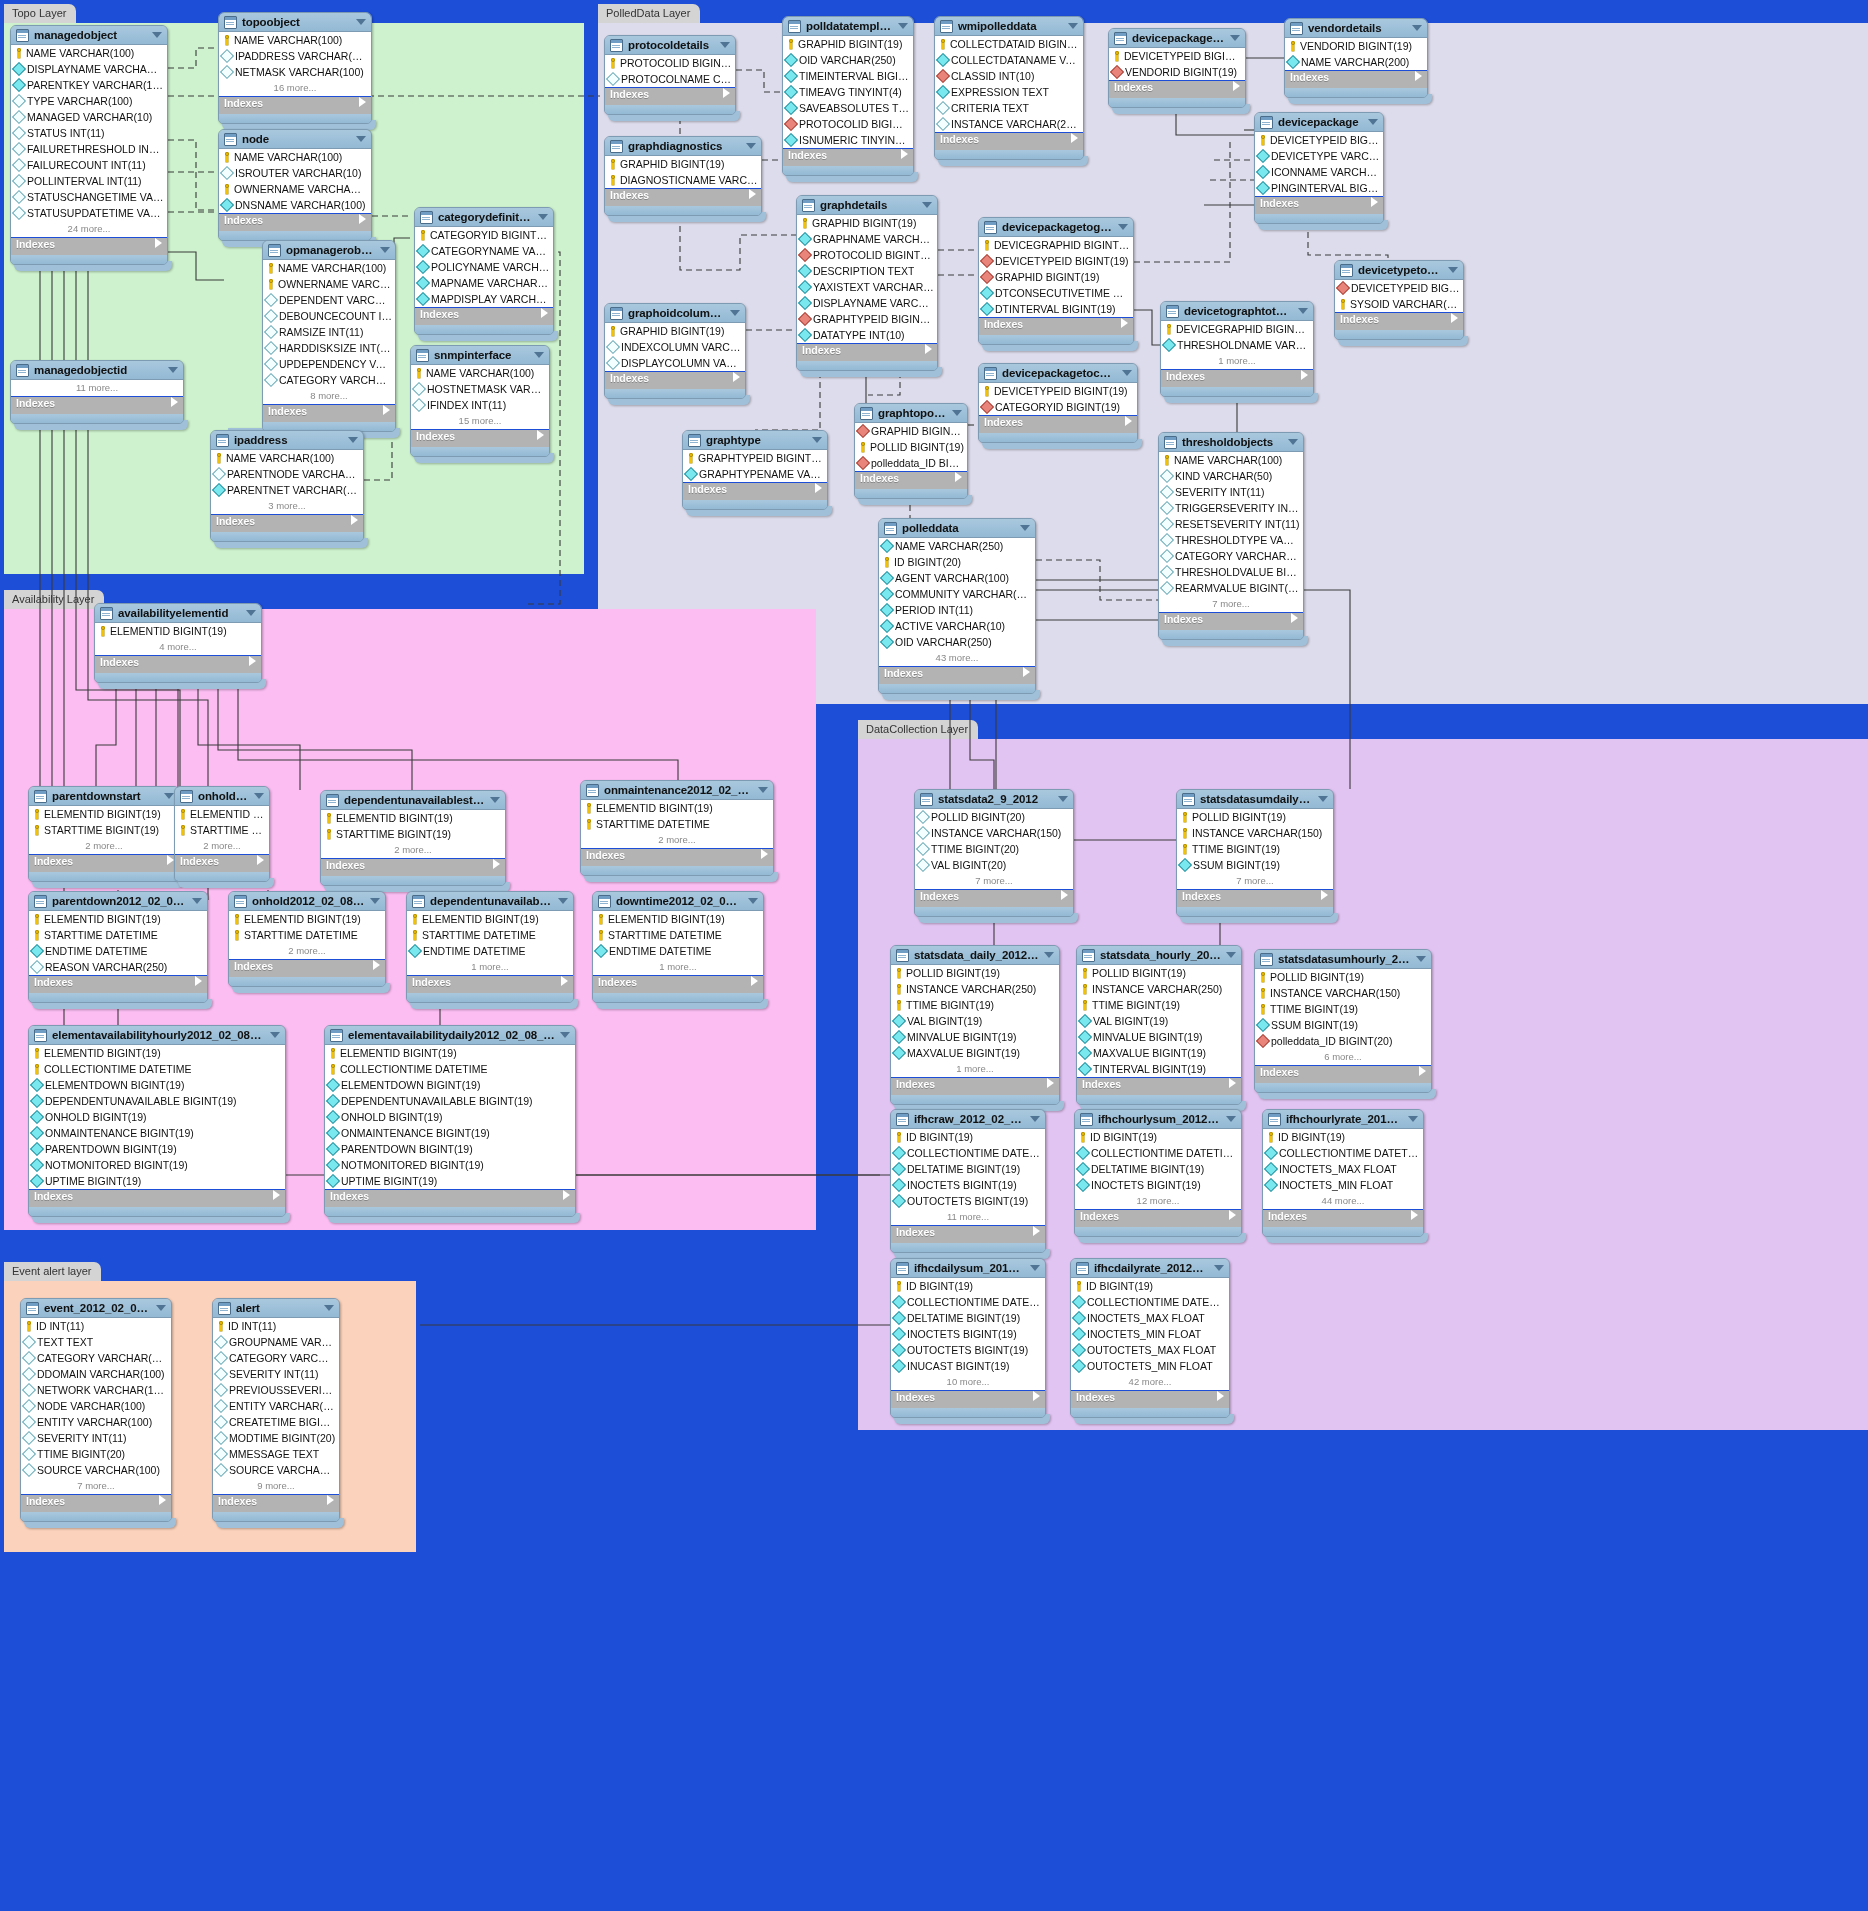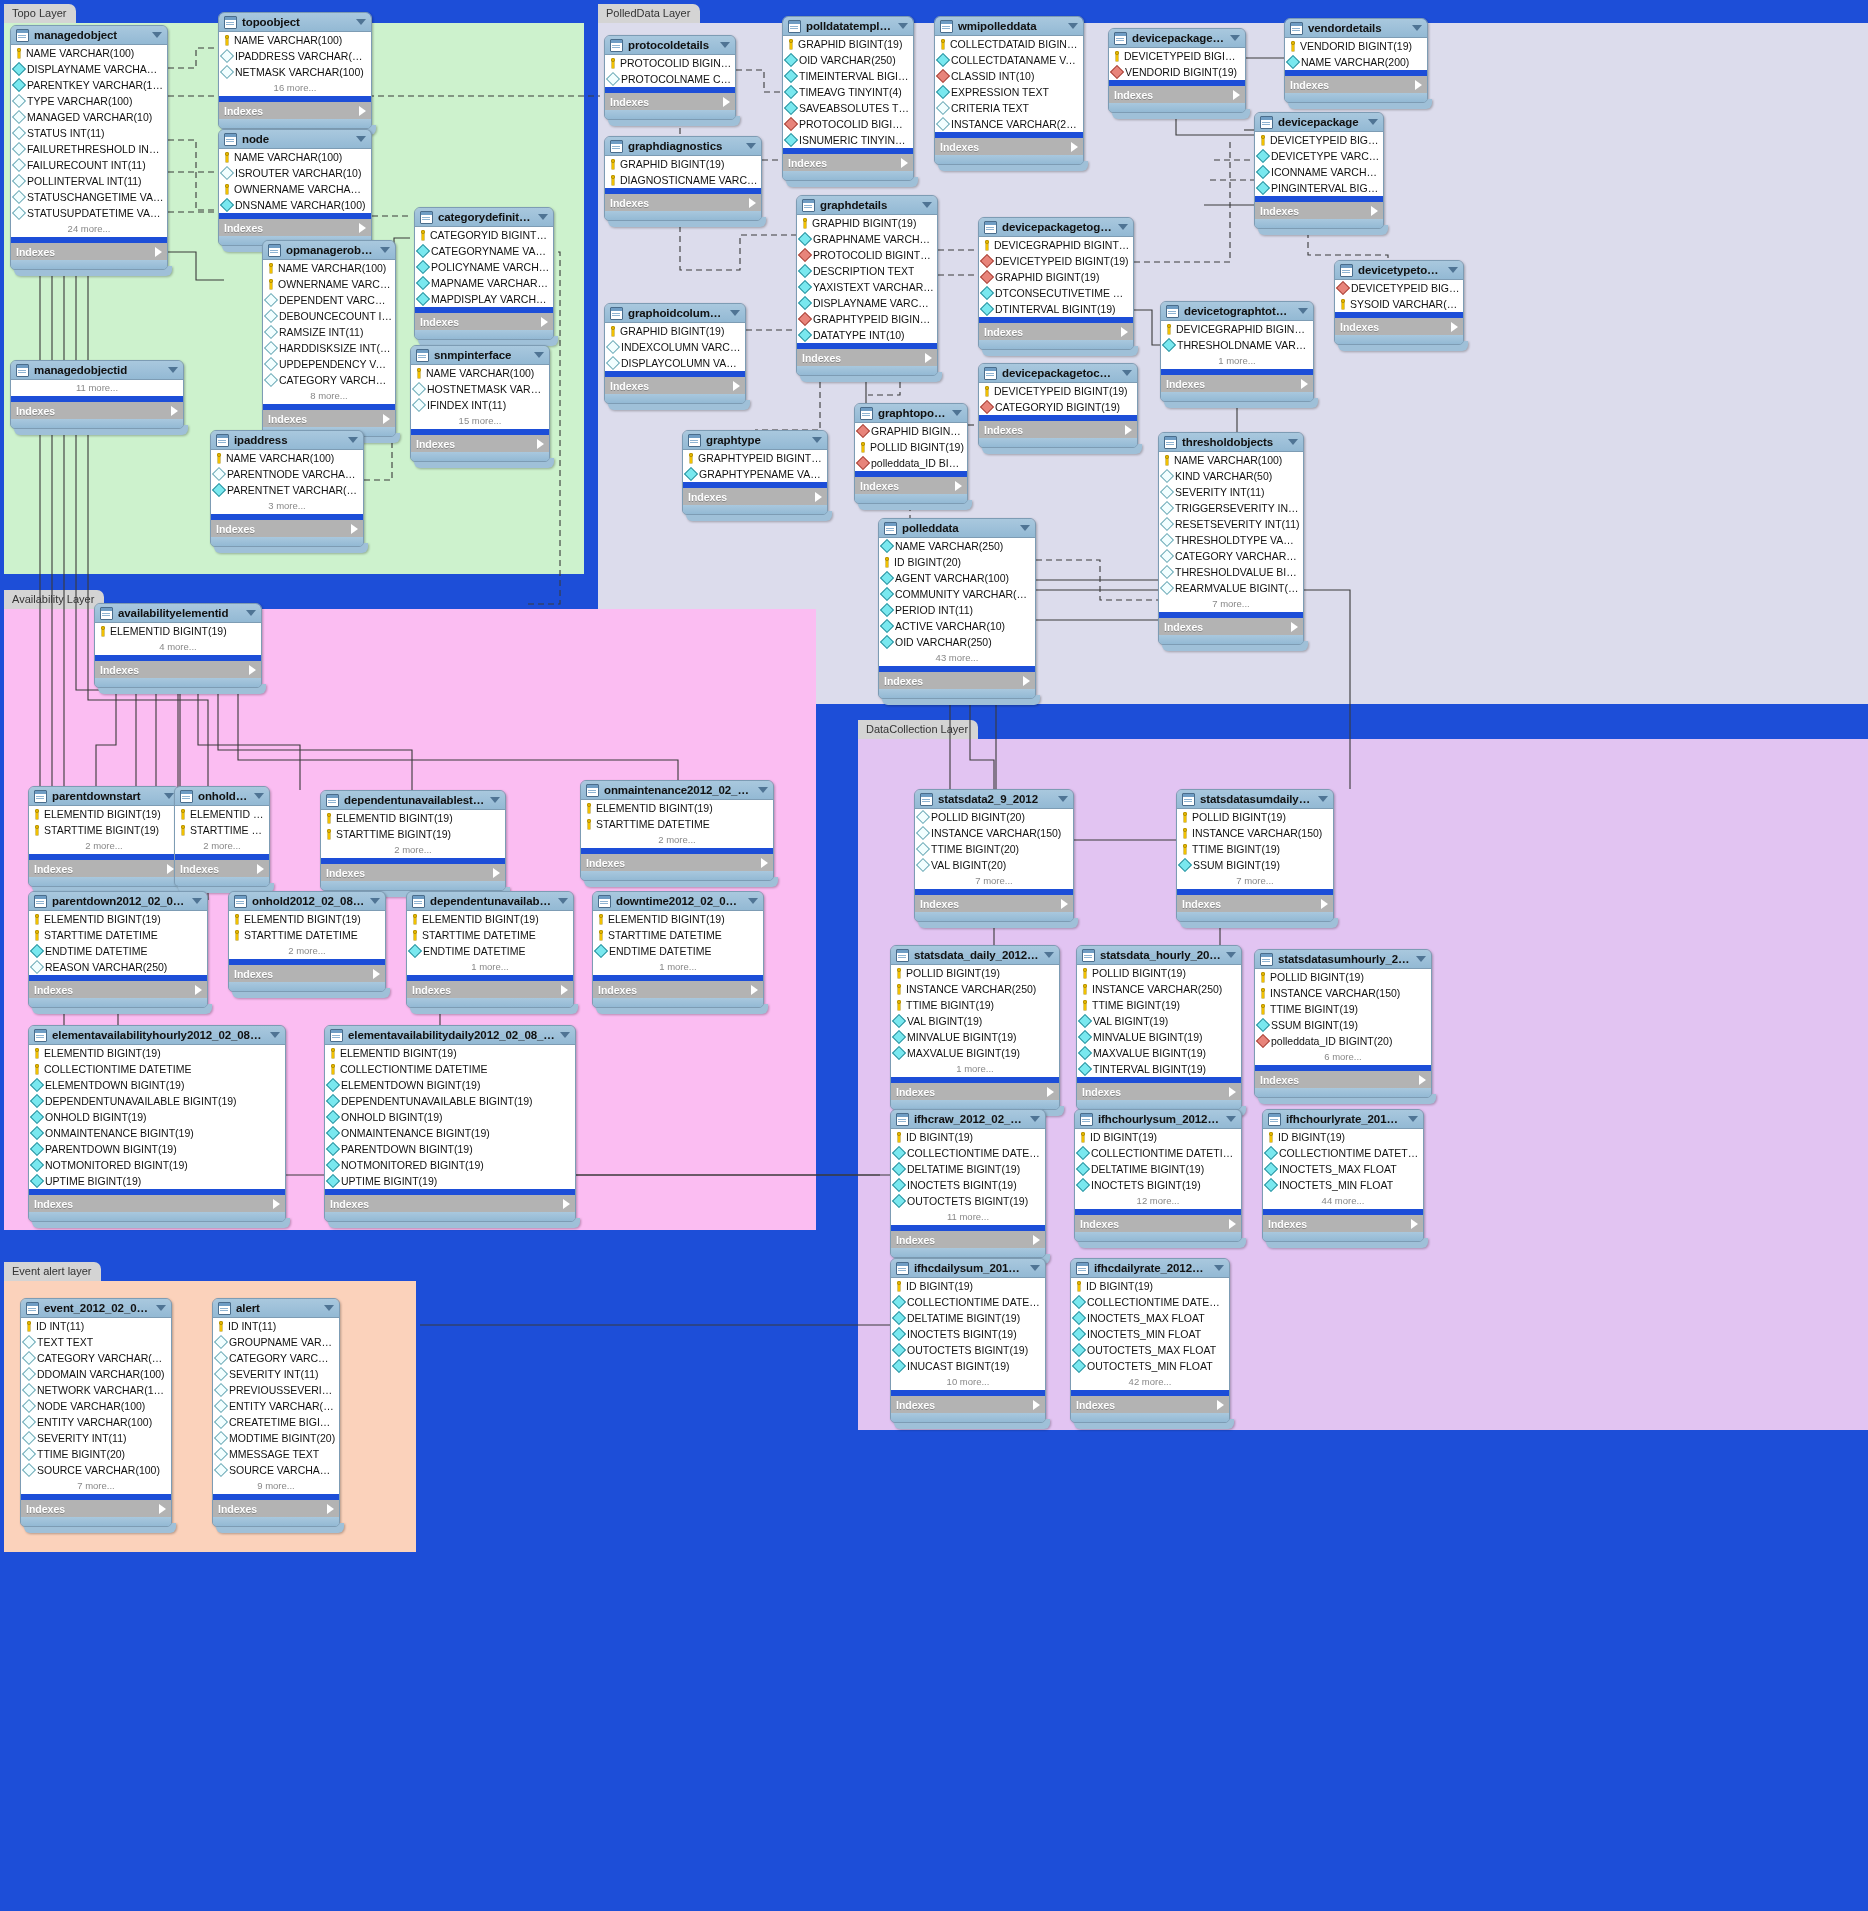--- a/index.html
+++ b/index.html
@@ -40,21 +40,21 @@
   .key.pk:before{content:"";position:absolute;left:3px;top:0;width:4px;height:4px;border-radius:50%;
        background:#f2c100;box-shadow:0 0 0 1px #b08d00 inset;}
   .key.pk:after{content:"";position:absolute;left:4px;top:4px;width:2px;height:6px;background:#f2c100;
        box-shadow:0 0 0 .5px #b08d00;}
   .dia{width:8px;height:8px;flex:0 0 auto;transform:rotate(45deg);border:1px solid #5d8fa5;}
   .dia.cyan{background:#79e8ef;border-color:#2b8e9c;}
   .dia.hollow{background:#f2feff;border-color:#69a8b5;}
   .dia.red{background:#e8847a;border-color:#a8453b;}
   .more{font-size:9.5px;color:#888;text-align:center;padding:2px 0 3px;background:#fff;}
   .idx{background:#b3b3b3;color:#fff;font-weight:bold;font-size:10.5px;
-       display:flex;align-items:center;padding:0 5px;height:17px;border-top:6px solid #1d4ed8;}
+       display:flex;align-items:flex-start;padding:0 5px;height:17px;border-top:1px solid #1d4ed8;}
   .idx .lbl{flex:1;text-shadow:0 1px 0 rgba(0,0,0,.25);}
   .idx .arw{width:0;height:0;border-top:5px solid transparent;border-bottom:5px solid transparent;
        border-left:7px solid #ffffff;}
   .foot{background:linear-gradient(#a9c8de,#93b9d4);height:9px;}
 
   
   #wires{position:absolute;left:0;top:0;width:1868px;height:1911px;z-index:4;pointer-events:none;}
   #wires line,#wires path,#wires polyline{stroke:#3a3a3a;stroke-width:1.1;fill:none;}
   #wires .dash{stroke-dasharray:6 4;}
 </style>

